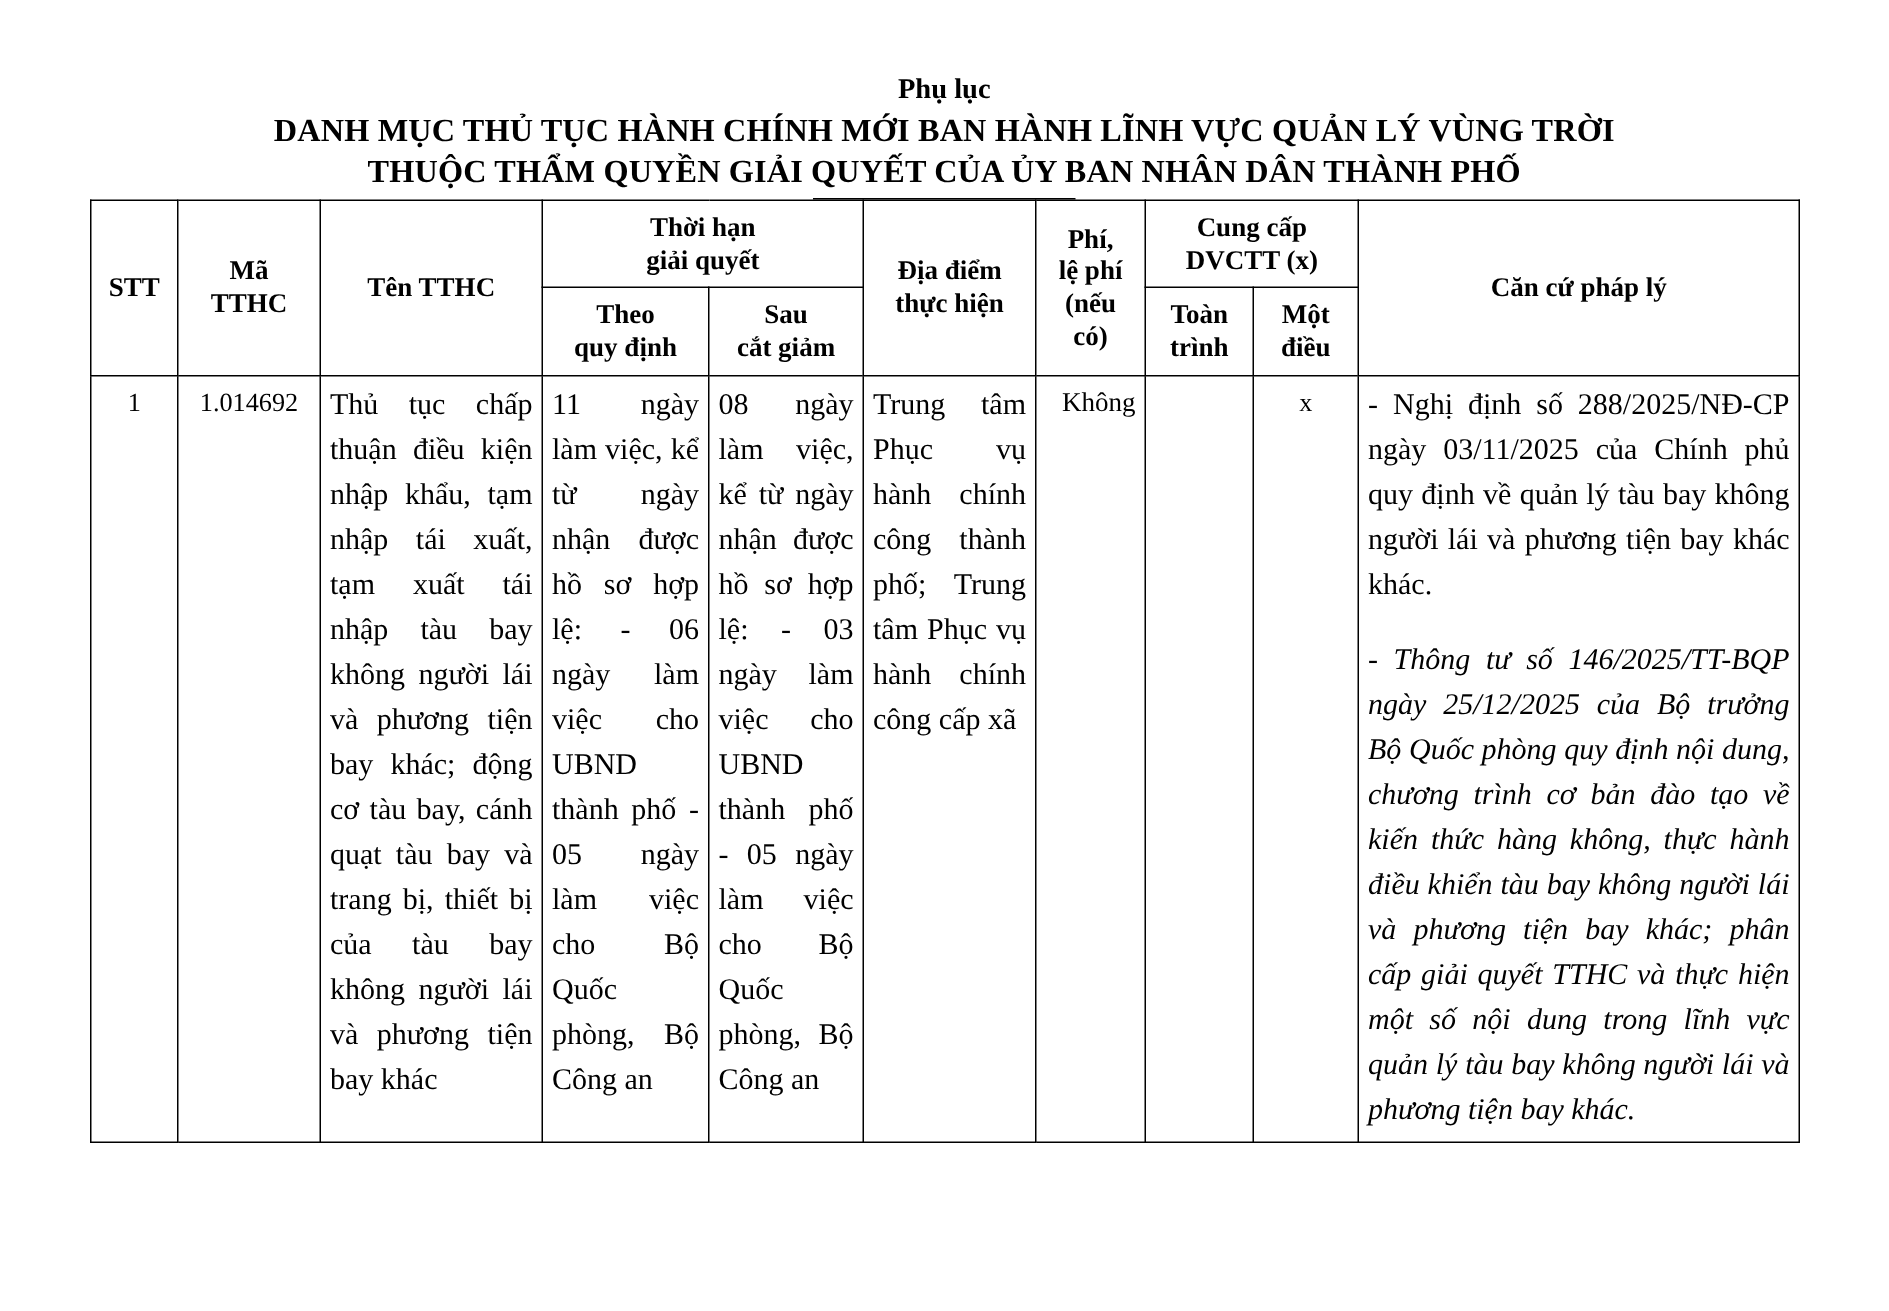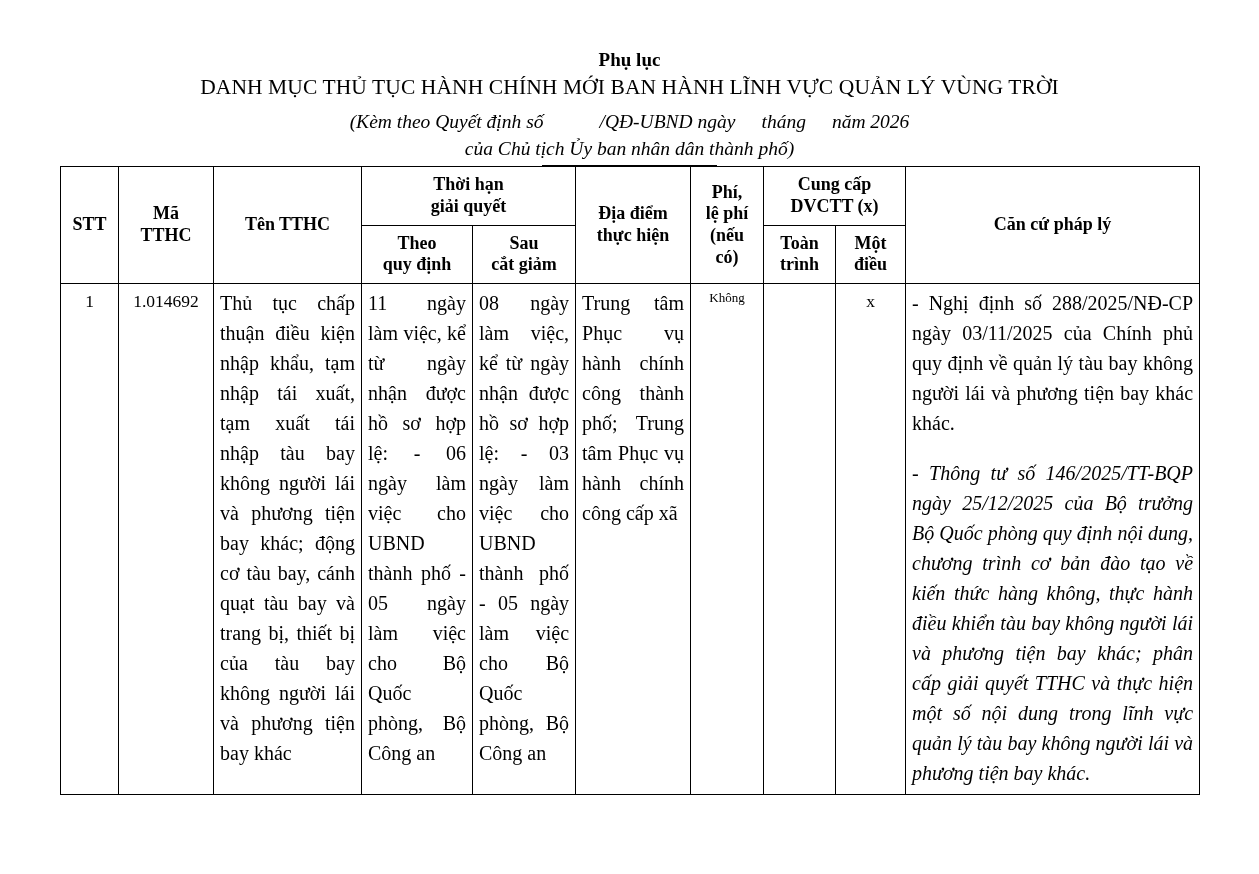--- a/index.html
+++ b/index.html
@@ -27,21 +27,21 @@
     text-align: center;
   }
   .appendix-label {
     font-size: 19px;
     font-weight: bold;
     line-height: 1.25;
     margin: 8px 0 2px 0;
   }
   .doc-title {
     font-size: 21.5px;
-    font-weight: normal;
+    font-weight: bold;
     line-height: 1.28;
     letter-spacing: 0.1px;
     margin: 2px 0 0 0;
   }
   .doc-title .line2 { display: block; }
   .doc-subtitle {
     font-style: italic;
     font-size: 19.5px;
     line-height: 1.35;
     margin-top: 8px;
@@ -110,45 +110,42 @@
     text-align: center;
     font-size: 17.5px;
     line-height: 1.5;
   }
   td.mark {
     text-align: center;
     font-size: 17.5px;
     line-height: 1.5;
   }
   td.phi {
-    text-align: center;
-    font-size: 13px;
+    text-align: right;
+    font-size: 18px;
     line-height: 1.5;
     padding-left: 8px;
   }
   .legal p {
     margin: 0 0 2px 0;
     text-align: justify;
     text-align-last: left;
   }
   .legal p + p { margin-top: 20px; font-style: italic; }
 </style>
 </head>
 <body>
 
 <div class="page">
 
   <div class="doc-header">
     <div class="appendix-label">Phụ lục</div>
     <div class="doc-title">
       <span class="line1">DANH MỤC THỦ TỤC HÀNH CHÍNH MỚI BAN HÀNH LĨNH VỰC QUẢN LÝ VÙNG TRỜI</span>
-    </div>
-    <div class="doc-subtitle">
-      <span>(Kèm theo Quyết định số</span><span class="sub-gap-1"></span><span>/QĐ-UBND ngày</span><span class="sub-gap-2"></span><span>tháng</span><span class="sub-gap-3"></span><span>năm 2026</span>
-      <span class="sub-line2">của Chủ tịch Ủy ban nhân dân thành phố)</span>
+      <span class="line2">THUỘC THẨM QUYỀN GIẢI QUYẾT CỦA ỦY BAN NHÂN DÂN THÀNH PHỐ</span>
     </div>
     <div class="rule"></div>
   </div>
 
 
   <table class="thtt">
     <colgroup>
       <col class="c-stt">
       <col class="c-ma">
       <col class="c-ten">

